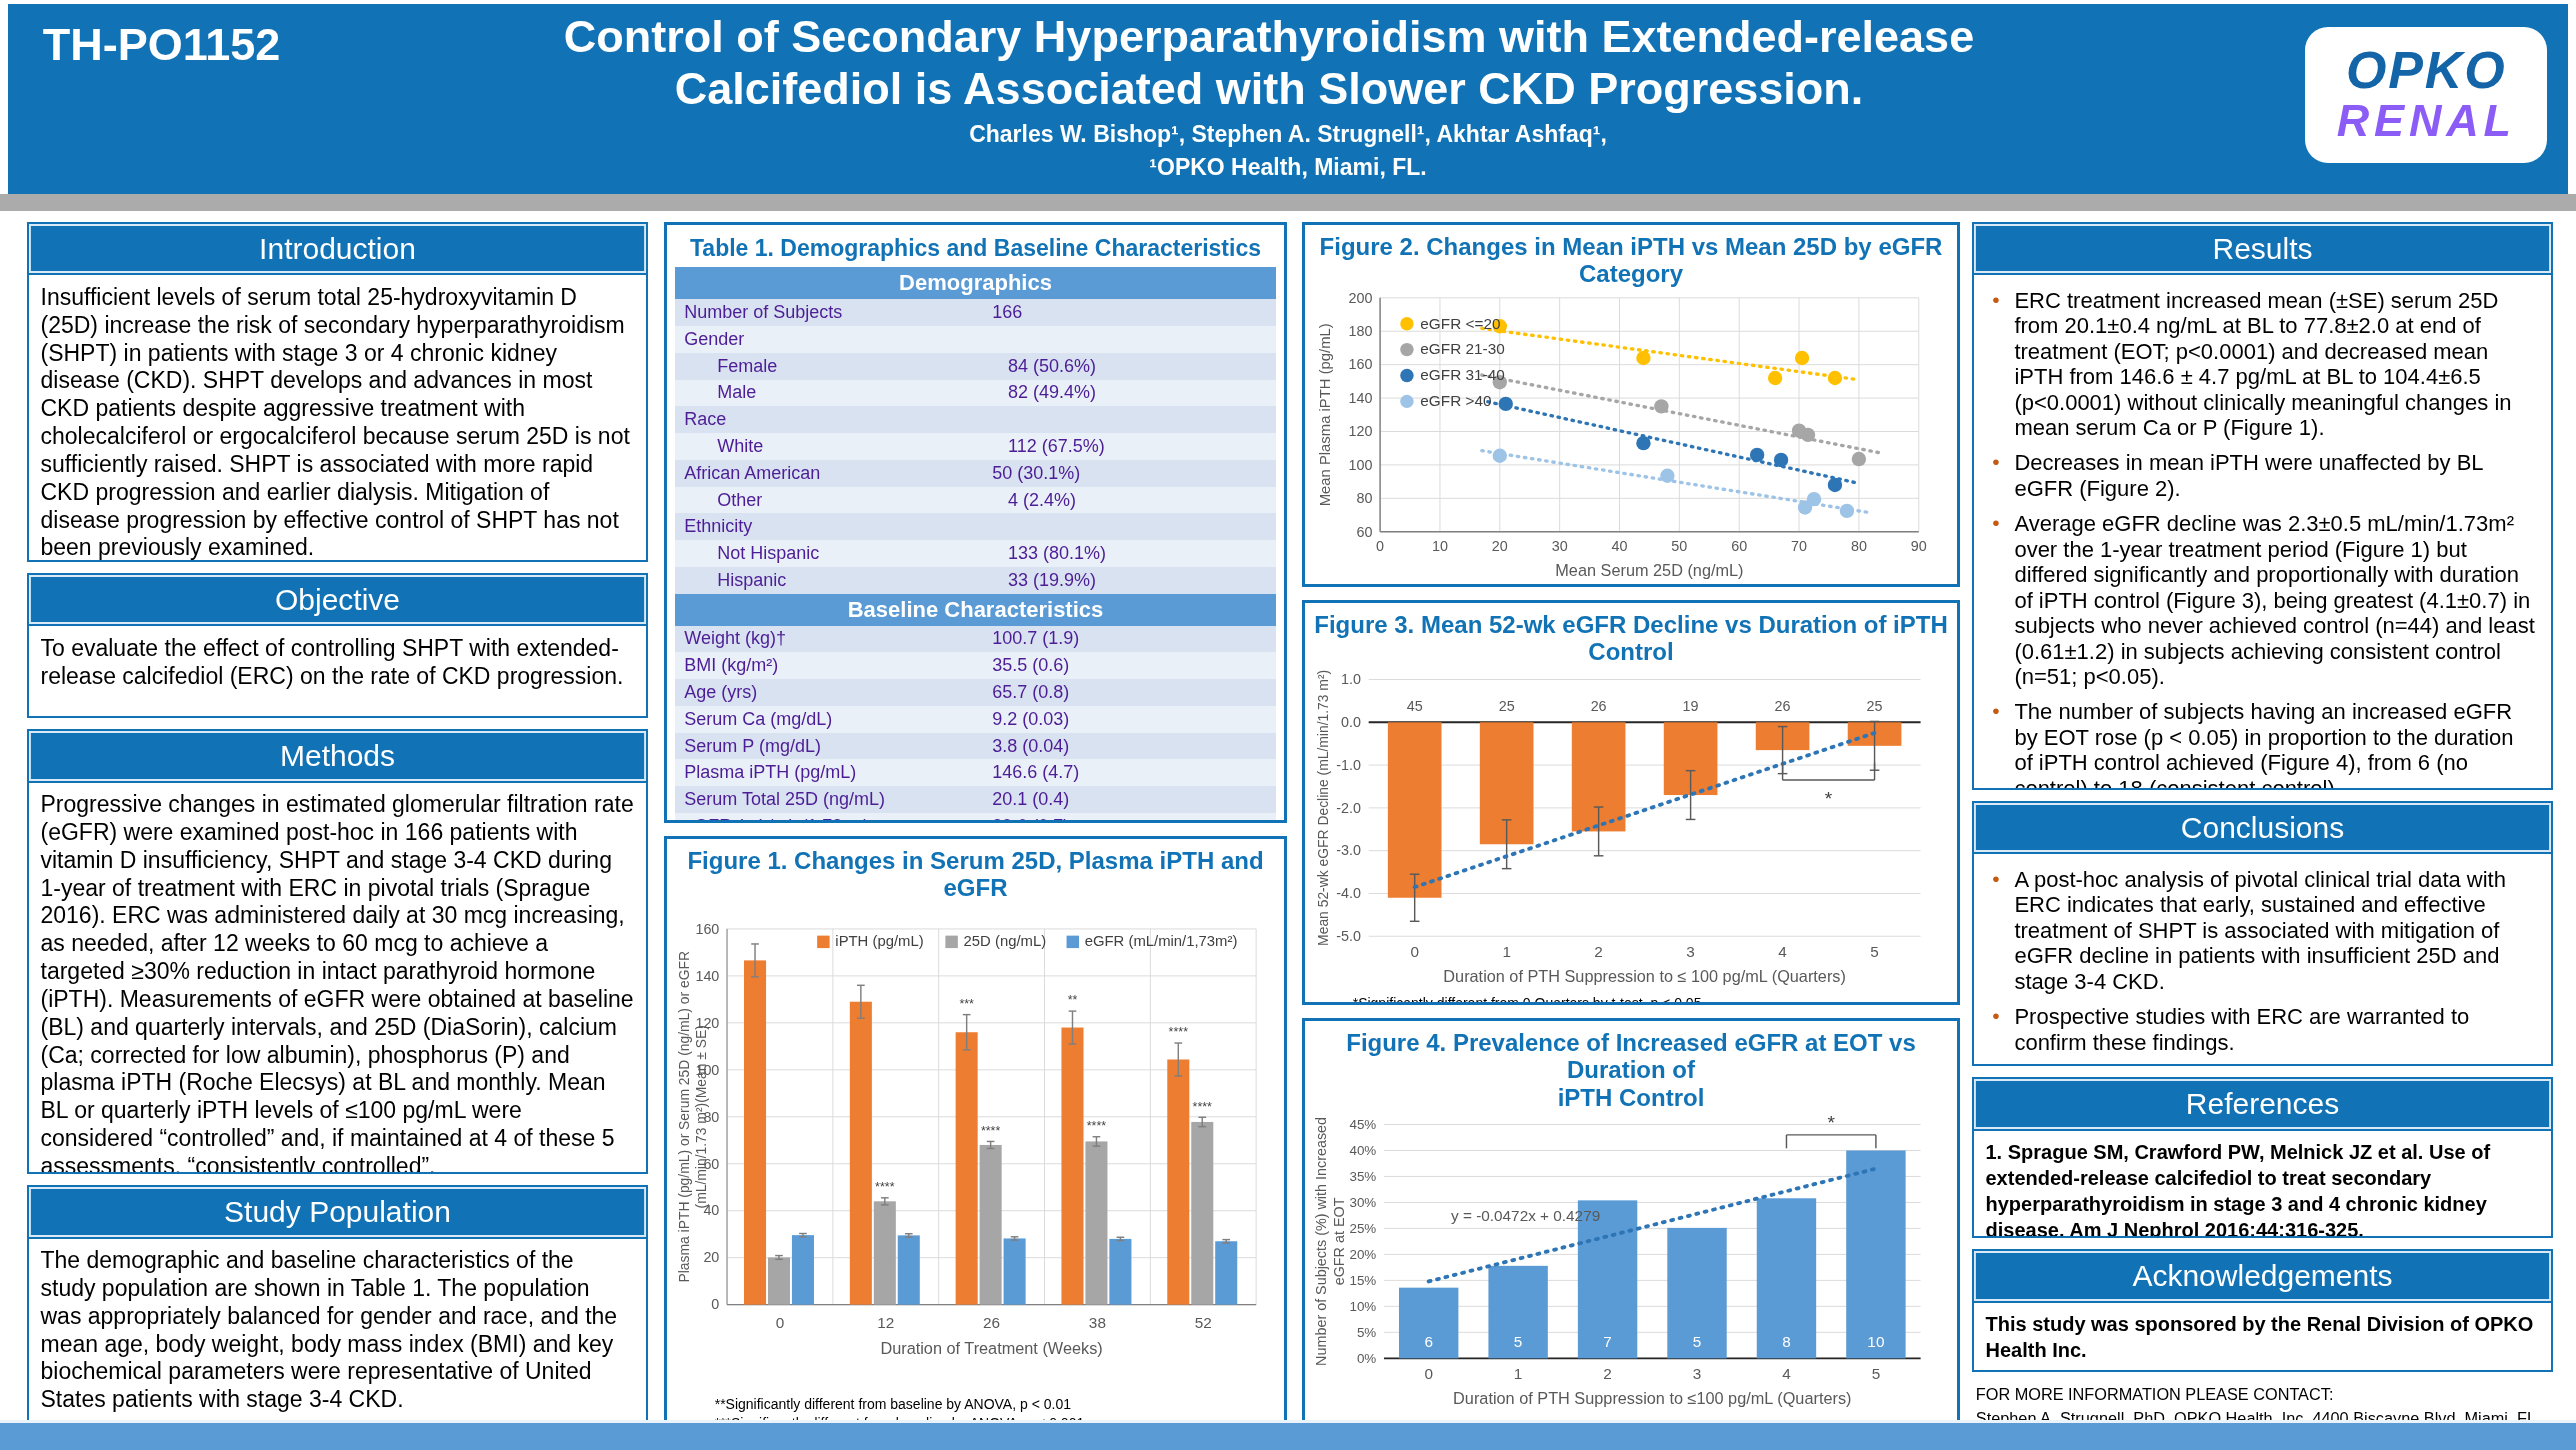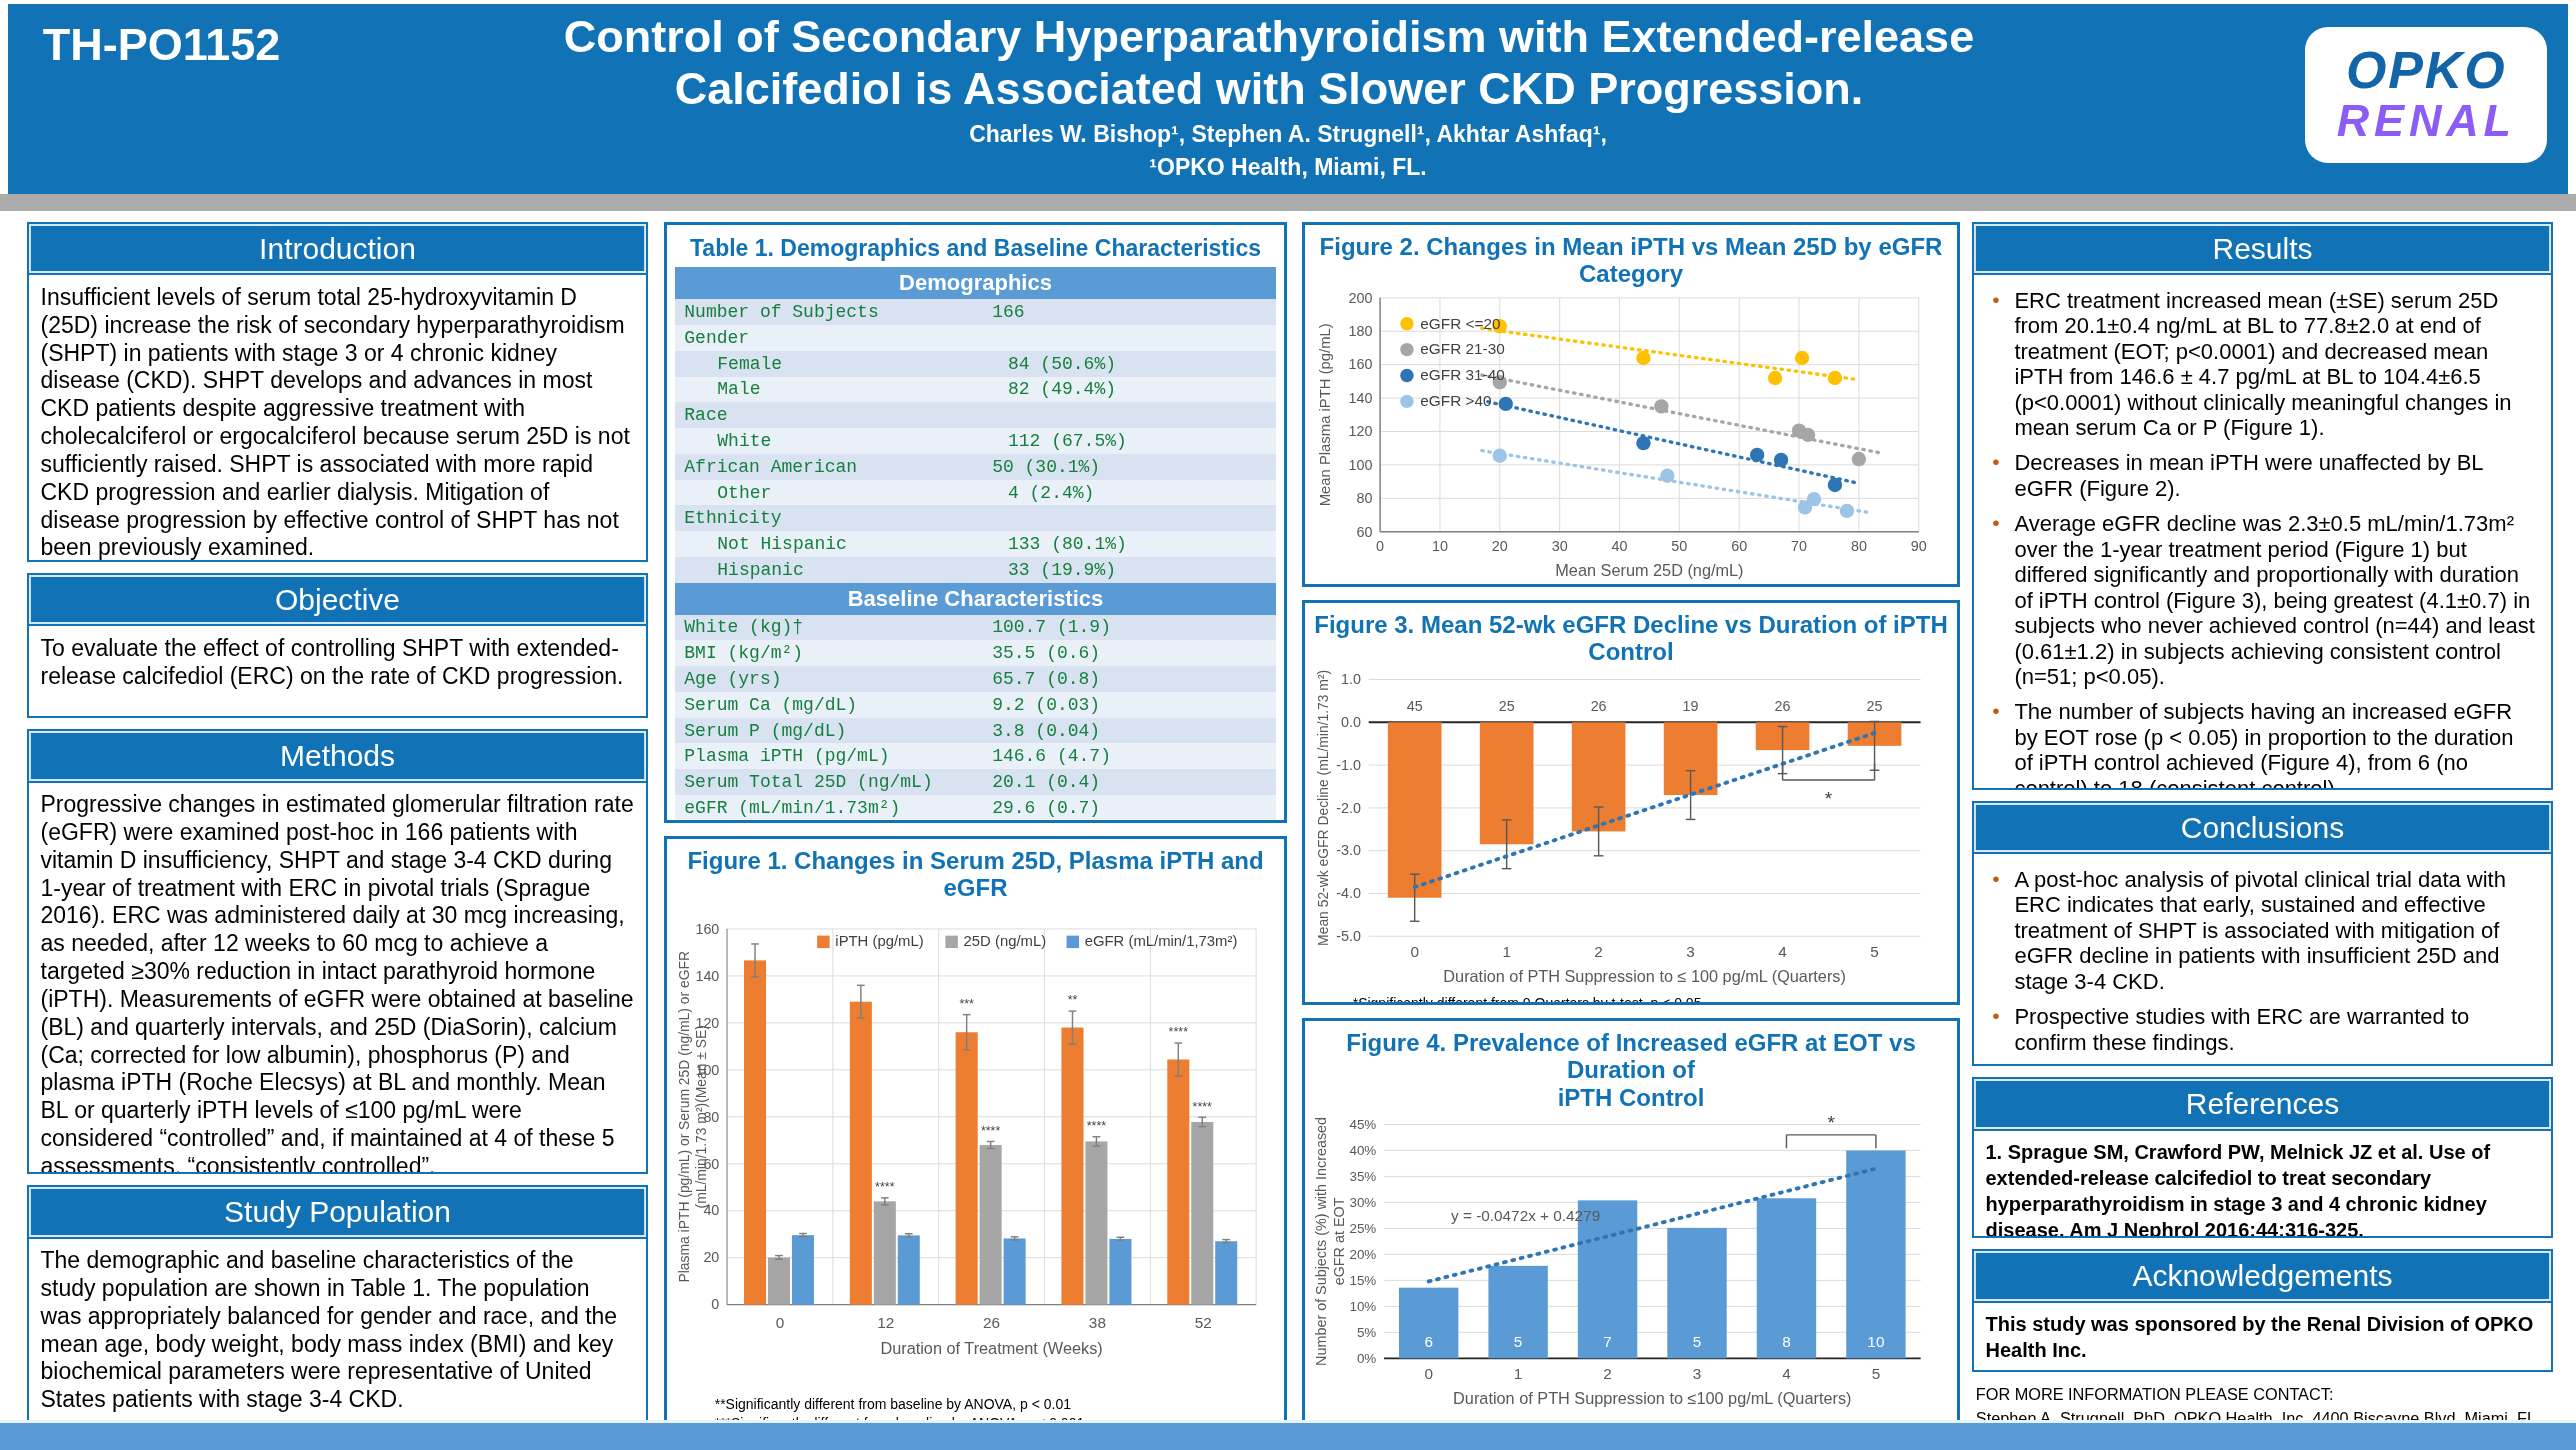--- a/index.html
+++ b/index.html
@@ -29,21 +29,21 @@
   .sec{margin-bottom:11.5px;}
   .sec-h{background:#1173B5;border:2.9px solid #1173B5;box-shadow:inset 0 0 0 1.9px #d9e9f5;
          color:#fff;font-size:30px;font-weight:normal;text-align:center;padding:7.7px 0;}
   .sec-b{border:2.9px solid #1173B5;border-top:none;background:#fff;padding:8.6px 11.5px;
          font-size:23px;line-height:1.21;color:#000;overflow:hidden;}
 
   
   .box{border:3.8px solid #1173B5;background:#fff;padding:5.8px 7.7px;margin-bottom:13.4px;overflow:hidden;}
   .tbl-title{color:#1173B5;font-size:23px;font-weight:bold;text-align:center;margin:3.8px 0 5.8px;}
   .tbl-sec{background:#5B9BD5;color:#fff;font-weight:bold;font-size:22px;text-align:center;padding:2.9px 0;}
-  .trow{display:flex;font-size:18px;padding:2.9px 0 2.9px 9.6px;color:#15803d;min-height:19px;font-family:Liberation Mono, monospace;}
+  .trow{display:flex;font-size:18px;padding:2.9px 0 2.9px 9.6px;color:#4c1d95;min-height:19px;}
   .trow .lbl{width:52%;}
   .trow .lbl.ind{padding-left:33px;}
   .trow .val{width:48%;}
   .trow.odd{background:#D9E2F1;}
   .trow.even{background:#EAF0F8;}
 
   
   .fig-title{color:#1173B5;font-size:24px;font-weight:bold;text-align:center;margin:1.9px 0 1.9px;line-height:1.15;}
   .fig-foot{font-size:14px;color:#000;margin:1.9px 0 1.9px 40px;line-height:1.35;}
   svg text{font-family:"Liberation Sans",sans-serif;}
@@ -142,21 +142,21 @@
             <span class="val">133 (80.1%)</span>
           </div>
           <div class="trow odd">
             <span class="lbl ind">Hispanic</span>
             <span class="val">33 (19.9%)</span>
           </div>
         </div>
       <div class="tbl-sec">Baseline Characteristics</div>
       <div id="base-rows">
           <div class="trow odd">
-            <span class="lbl">White (kg)†</span>
+            <span class="lbl">Weight (kg)†</span>
             <span class="val">100.7 (1.9)</span>
           </div>
           <div class="trow even">
             <span class="lbl">BMI (kg/m²)</span>
             <span class="val">35.5 (0.6)</span>
           </div>
           <div class="trow odd">
             <span class="lbl">Age (yrs)</span>
             <span class="val">65.7 (0.8)</span>
           </div>

